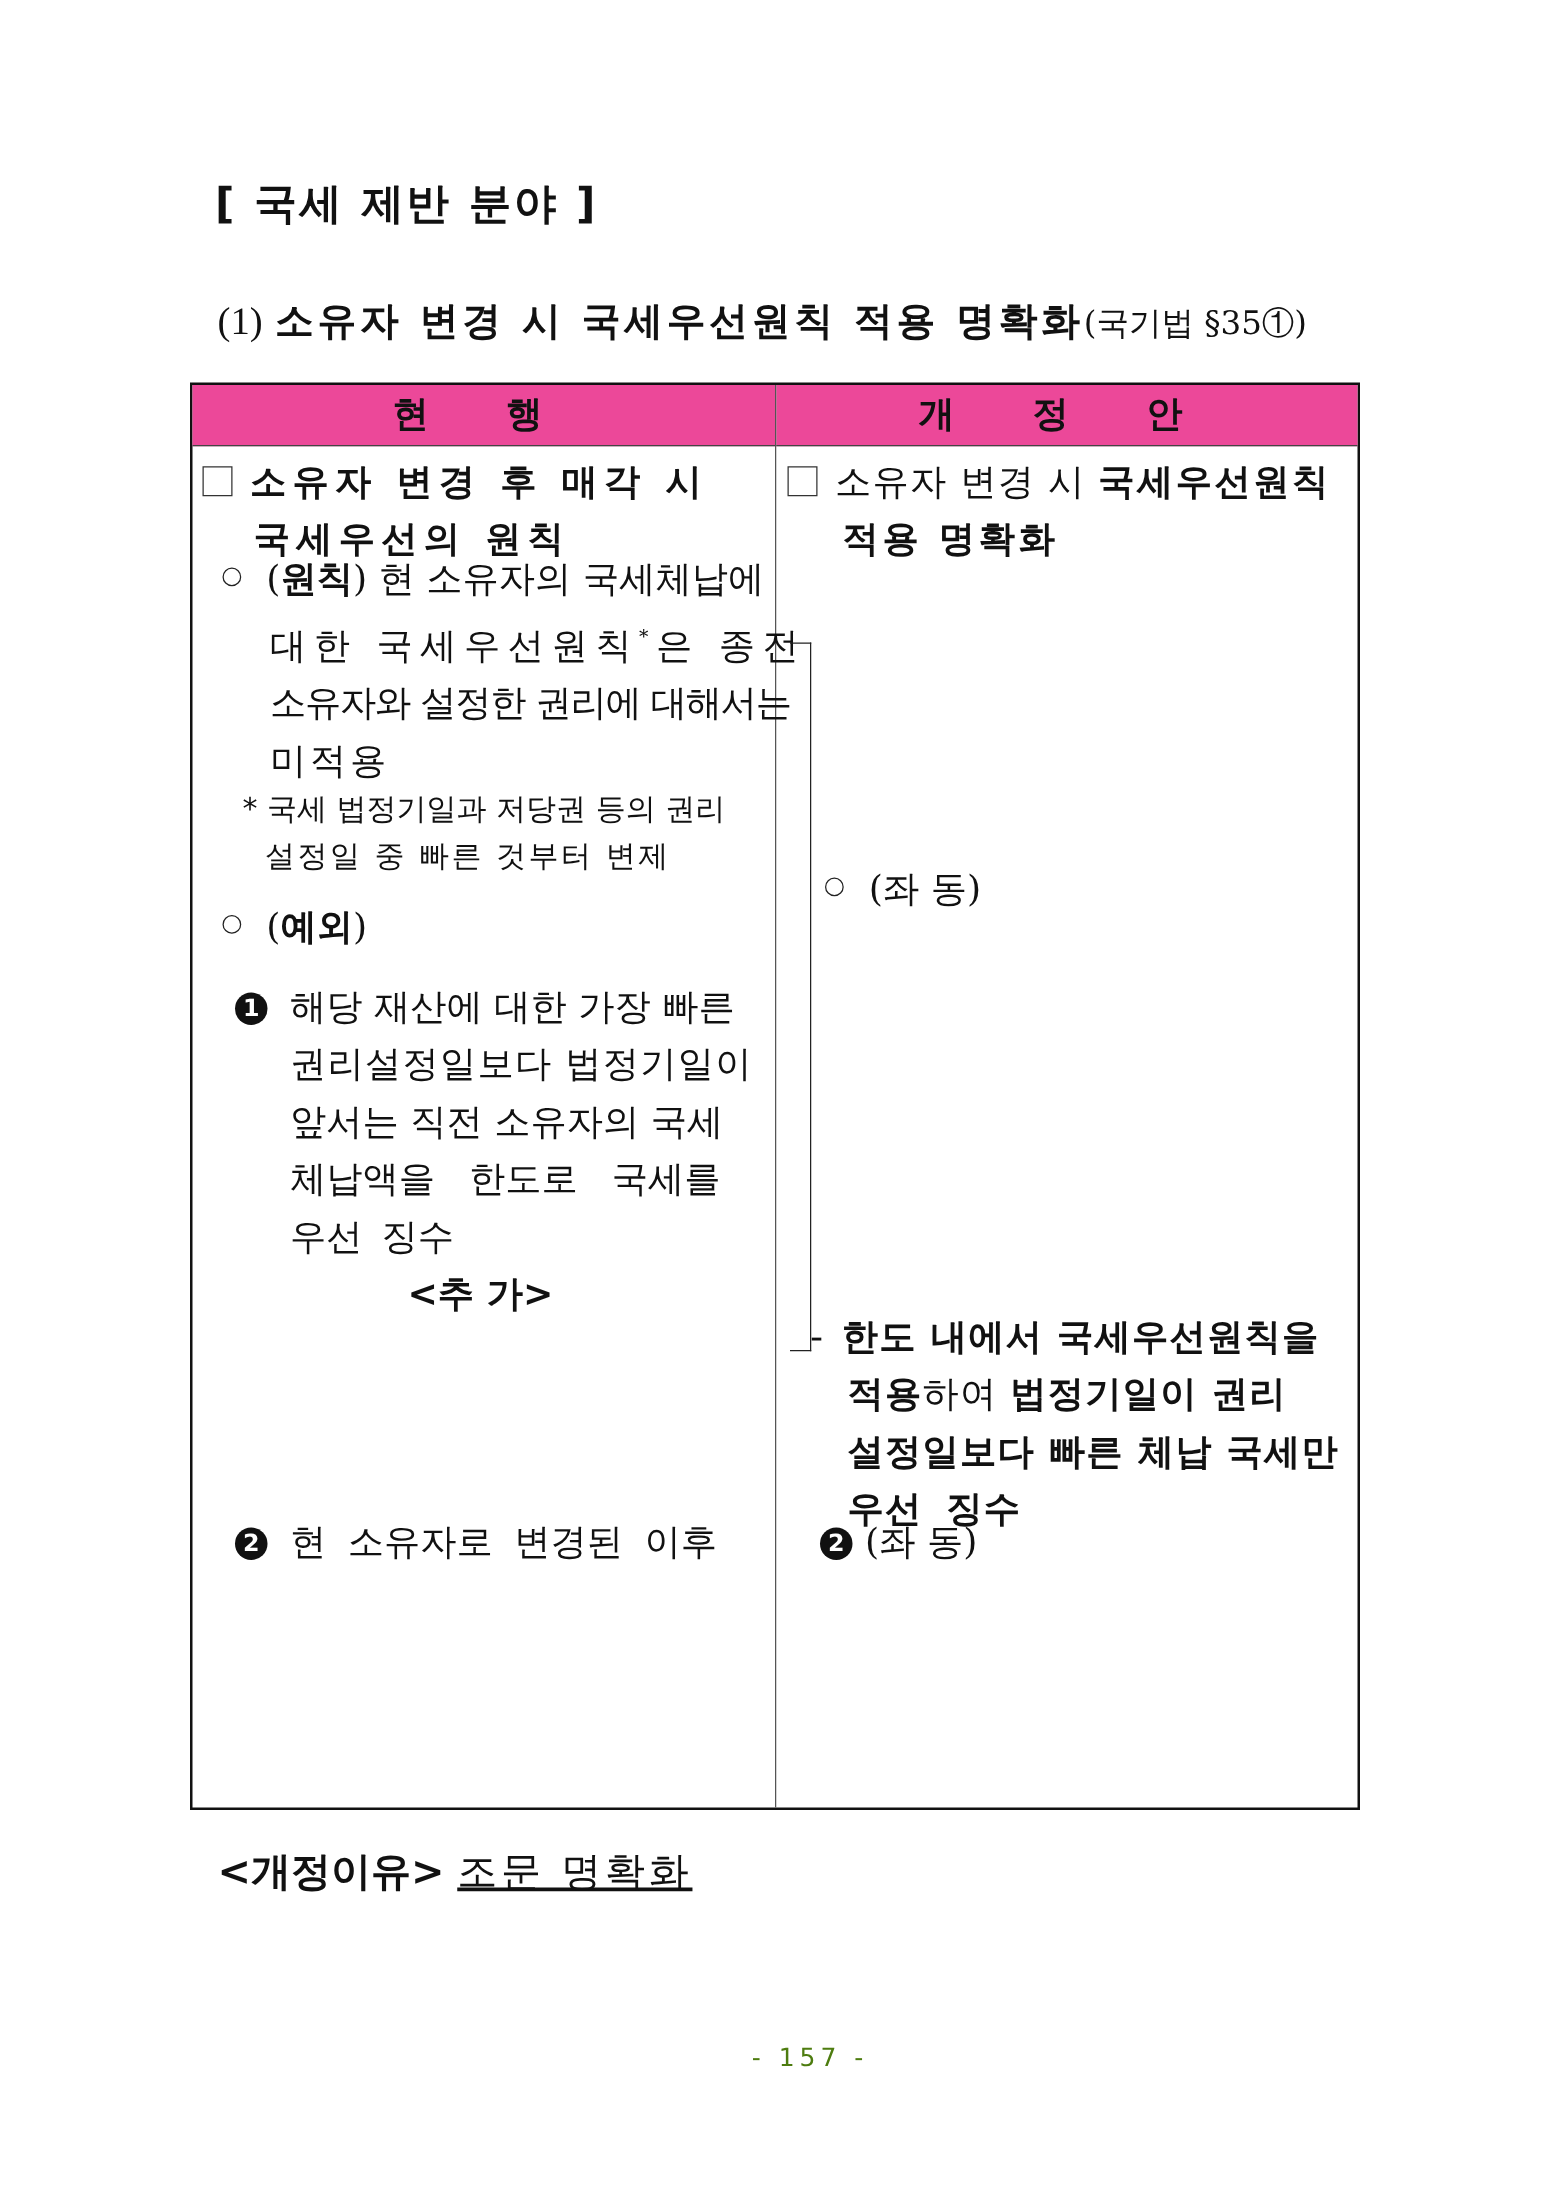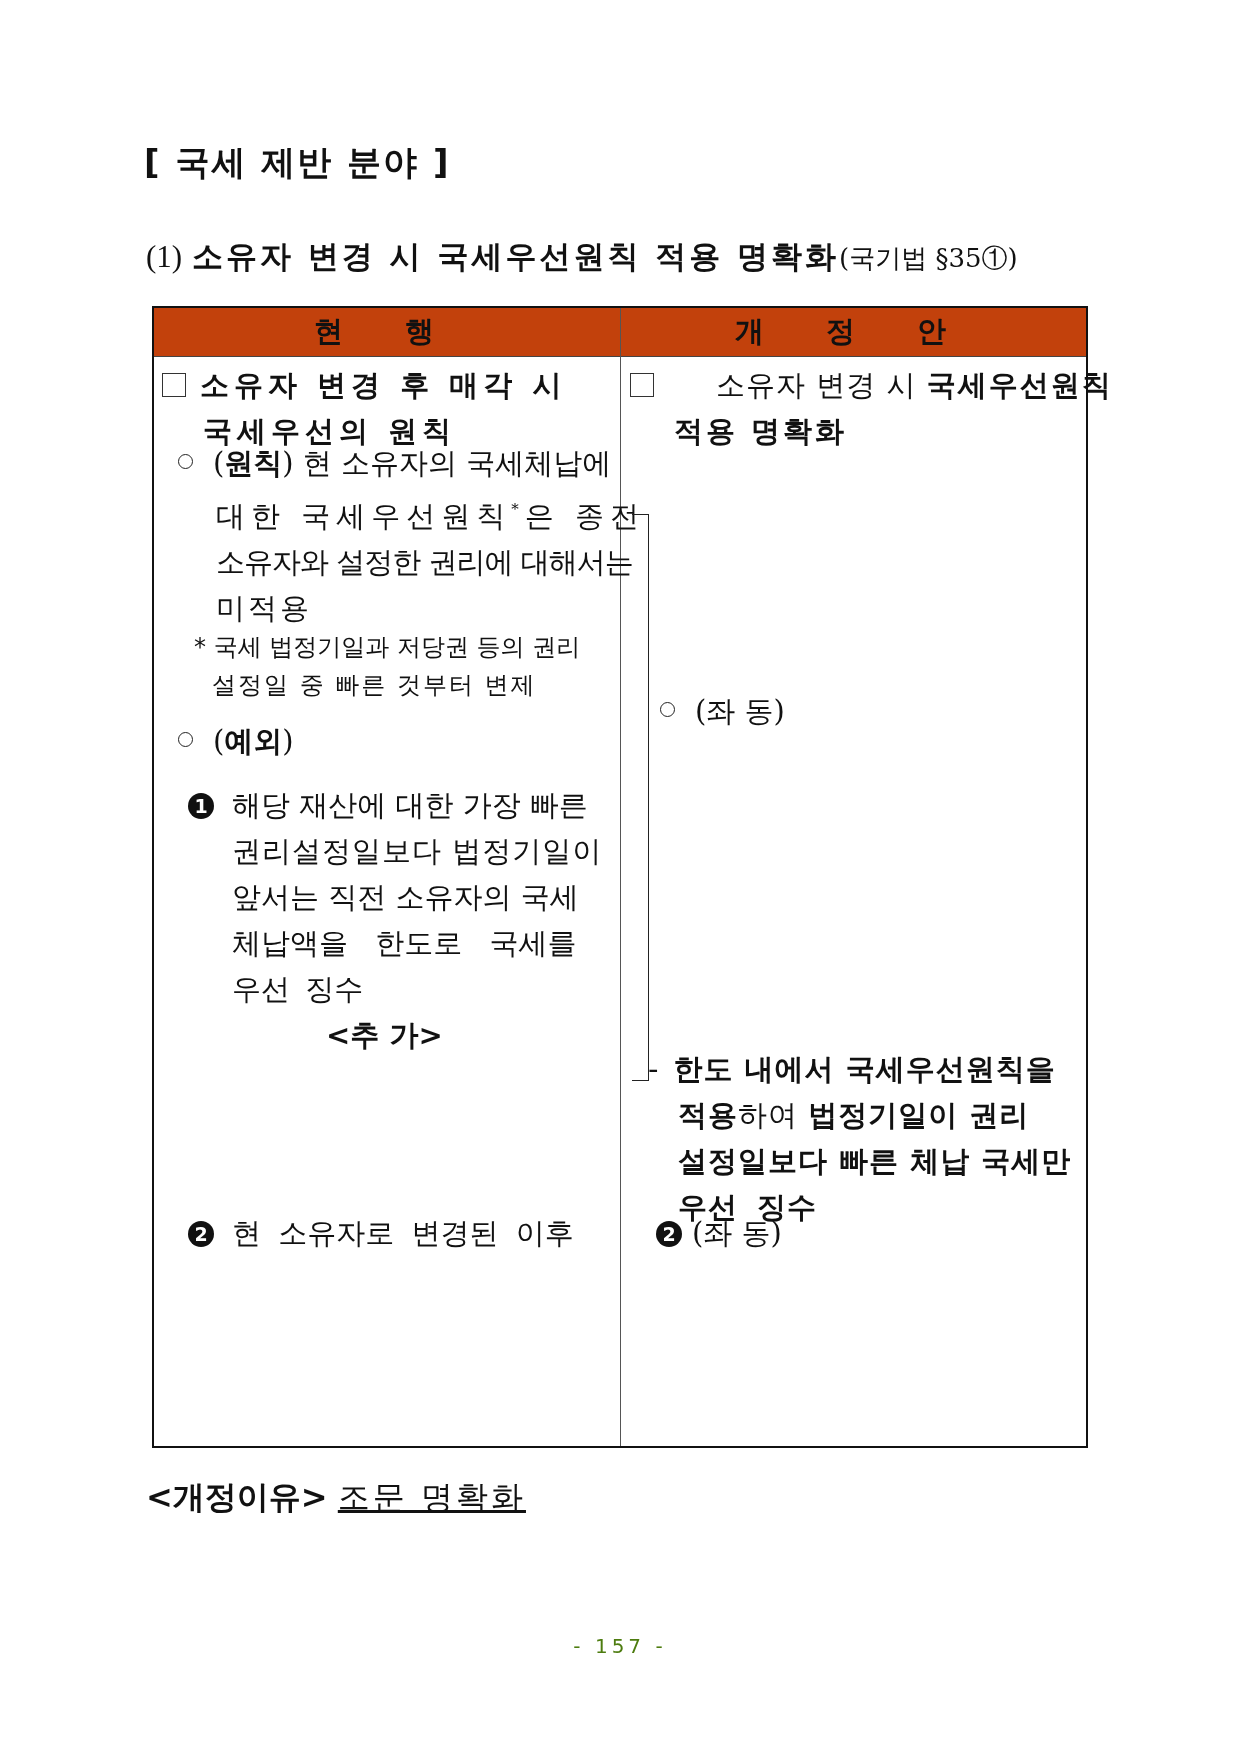--- a/index.html
+++ b/index.html
@@ -1,31 +1,31 @@
 <!DOCTYPE html>
 <html><head>
 <meta charset="utf-8">
 <style>
   html, body { margin:0; padding:0; background:#ffffff; }
   body { width:1240px; height:1753px; position:relative; overflow:hidden;
          font-family:"DejaVu Serif", "Liberation Serif", serif; color:#111; }
-  .abs { position:absolute; white-space:nowrap; }
+  .abs { position:absolute; white-space:nowrap;margin-left:28px; }
   .sans { font-family:"DejaVu Sans", "Liberation Sans", sans-serif; }
   .b { font-weight:bold; }
 
   #section-heading { left:144px; top:140px; font-size:34px; font-weight:bold;
                      font-family:"DejaVu Sans", "Liberation Sans", sans-serif; letter-spacing:2px; }
   #item-title { left:146px; top:236px; font-size:31px; }
   #item-title .num { font-family:"Liberation Serif", serif; }
   #item-title .t { font-weight:bold; font-family:"DejaVu Sans","Liberation Sans",sans-serif; letter-spacing:3px; }
   #item-title .ref { font-size:26px; }
 
   #compare-table { position:absolute; left:152px; top:306px; width:936px; height:1142px;
                    border:2px solid #111; box-sizing:border-box; }
-  .hdr { position:absolute; top:0; height:48px; background:#c2410c; border-bottom:1px solid #444;
+  .hdr { position:absolute; top:0; height:48px; background:#ec4899; border-bottom:1px solid #444;
          display:flex; align-items:center; justify-content:center; font-size:29px; font-weight:bold;
          font-family:"DejaVu Sans","Liberation Sans",sans-serif; letter-spacing:26px; }
   #hdr-left { left:0; width:466px; }
   #hdr-right { left:467px; width:465px; }
   #col-divider { position:absolute; left:466px; top:0; width:1px; height:100%; background:#555; }
 
   .cell-text { position:absolute; white-space:nowrap; }
   .f29 { font-size:29px; }
   .f24 { font-size:24px; font-family:"DejaVu Sans","Liberation Sans",sans-serif; }
   .lh { line-height:46px; }
@@ -91,21 +91,21 @@
     <div style="padding-left:44px; word-spacing:6px;">우선 징수</div>
   </div>
 
   <div class="cell-text f29 b sans" style="left:172px; top:708px;">&lt;추 가&gt;</div>
 
   <div class="cell-text f29 lh" style="left:34px; top:902px;">
     <div><span class="num-icon">2</span><span style="word-spacing:8px;">현 소유자로 변경된 이후</span></div>
   </div>
 
   <div class="cell-text f29" style="left:476px; top:54px; line-height:46px;">
-    <div><span class="box-icon"></span><span style="letter-spacing:1px;margin-left:48px;">소유자 변경 시 </span><span class="b sans" style="letter-spacing:2px;">국세우선원칙</span></div>
+    <div><span class="box-icon"></span><span style="letter-spacing:1px;">소유자 변경 시 </span><span class="b sans" style="letter-spacing:2px;">국세우선원칙</span></div>
     <div class="b sans" style="padding-left:44px; letter-spacing:3px;">적용 명확화</div>
   </div>
 
   <div id="bracket"></div>
 
   <div class="cell-text f29" style="left:506px; top:384px;">
     <span class="circle-icon"></span><span>(좌 동)</span>
   </div>
 
   <div class="cell-text f29 b sans lh" style="left:494px; top:738px; letter-spacing:1px;">

